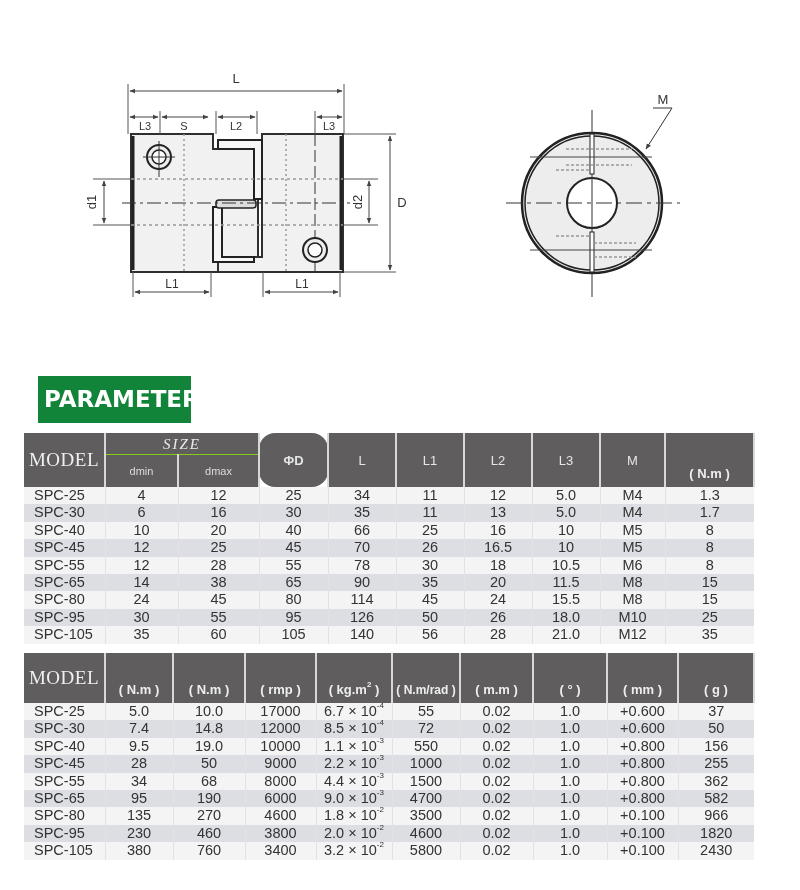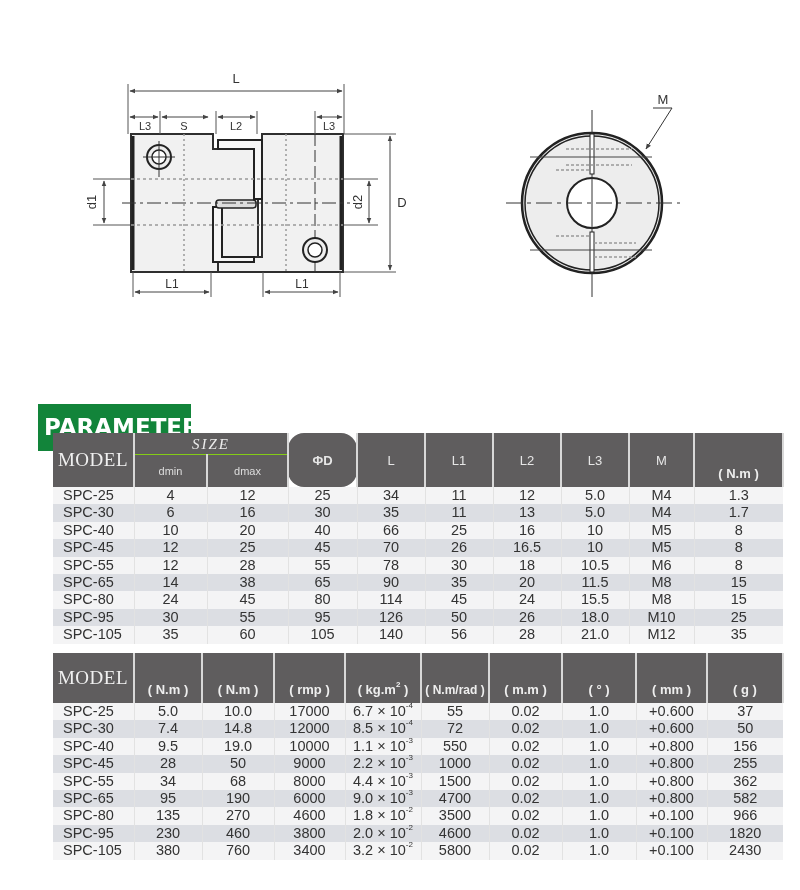--- a/index.html
+++ b/index.html
@@ -2,24 +2,24 @@
 <html><head>
 <meta charset="utf-8">
 <style>
   html, body { margin: 0; padding: 0; background: #ffffff; }
   body { width: 800px; height: 890px; position: relative; overflow: hidden; font-family: "Liberation Sans", sans-serif; }
   .diagram { position: absolute; left: 0; top: 0; width: 800px; height: 360px; }
   .param-badge {
     position: absolute; left: 38px; top: 376px; width: 153px; height: 47px;
     background: #12843a; color: #ffffff; font-family: "DejaVu Sans", sans-serif;
     font-weight: bold; font-size: 23px; line-height: 47px; text-align: right;
-    padding-left: 6px; box-sizing: border-box; letter-spacing: 0px; margin-top: 28px;
+    padding-left: 6px; box-sizing: border-box; letter-spacing: 0px;
   }
   table.spec {
-    position: absolute; left: 53px; border-collapse: collapse; table-layout: fixed;
+    position: absolute; left: 24px; border-collapse: collapse; table-layout: fixed;
     font-family: "Liberation Sans", sans-serif; color: #333333;
   }
   table.spec td, table.spec th { padding: 0; text-align: center; overflow: hidden; white-space: nowrap; }
   table.spec th {
     background: #5f5d5e; color: #ececec; font-weight: normal;
     border-left: 2px solid #d8d8d8; border-right: 2px solid #d8d8d8;
   }
   table.spec th:first-child { border-left: none; }
   table.spec th.model {
     font-family: "Liberation Serif", serif; font-size: 19px; color: #f0f0f0; letter-spacing: 0.5px;

